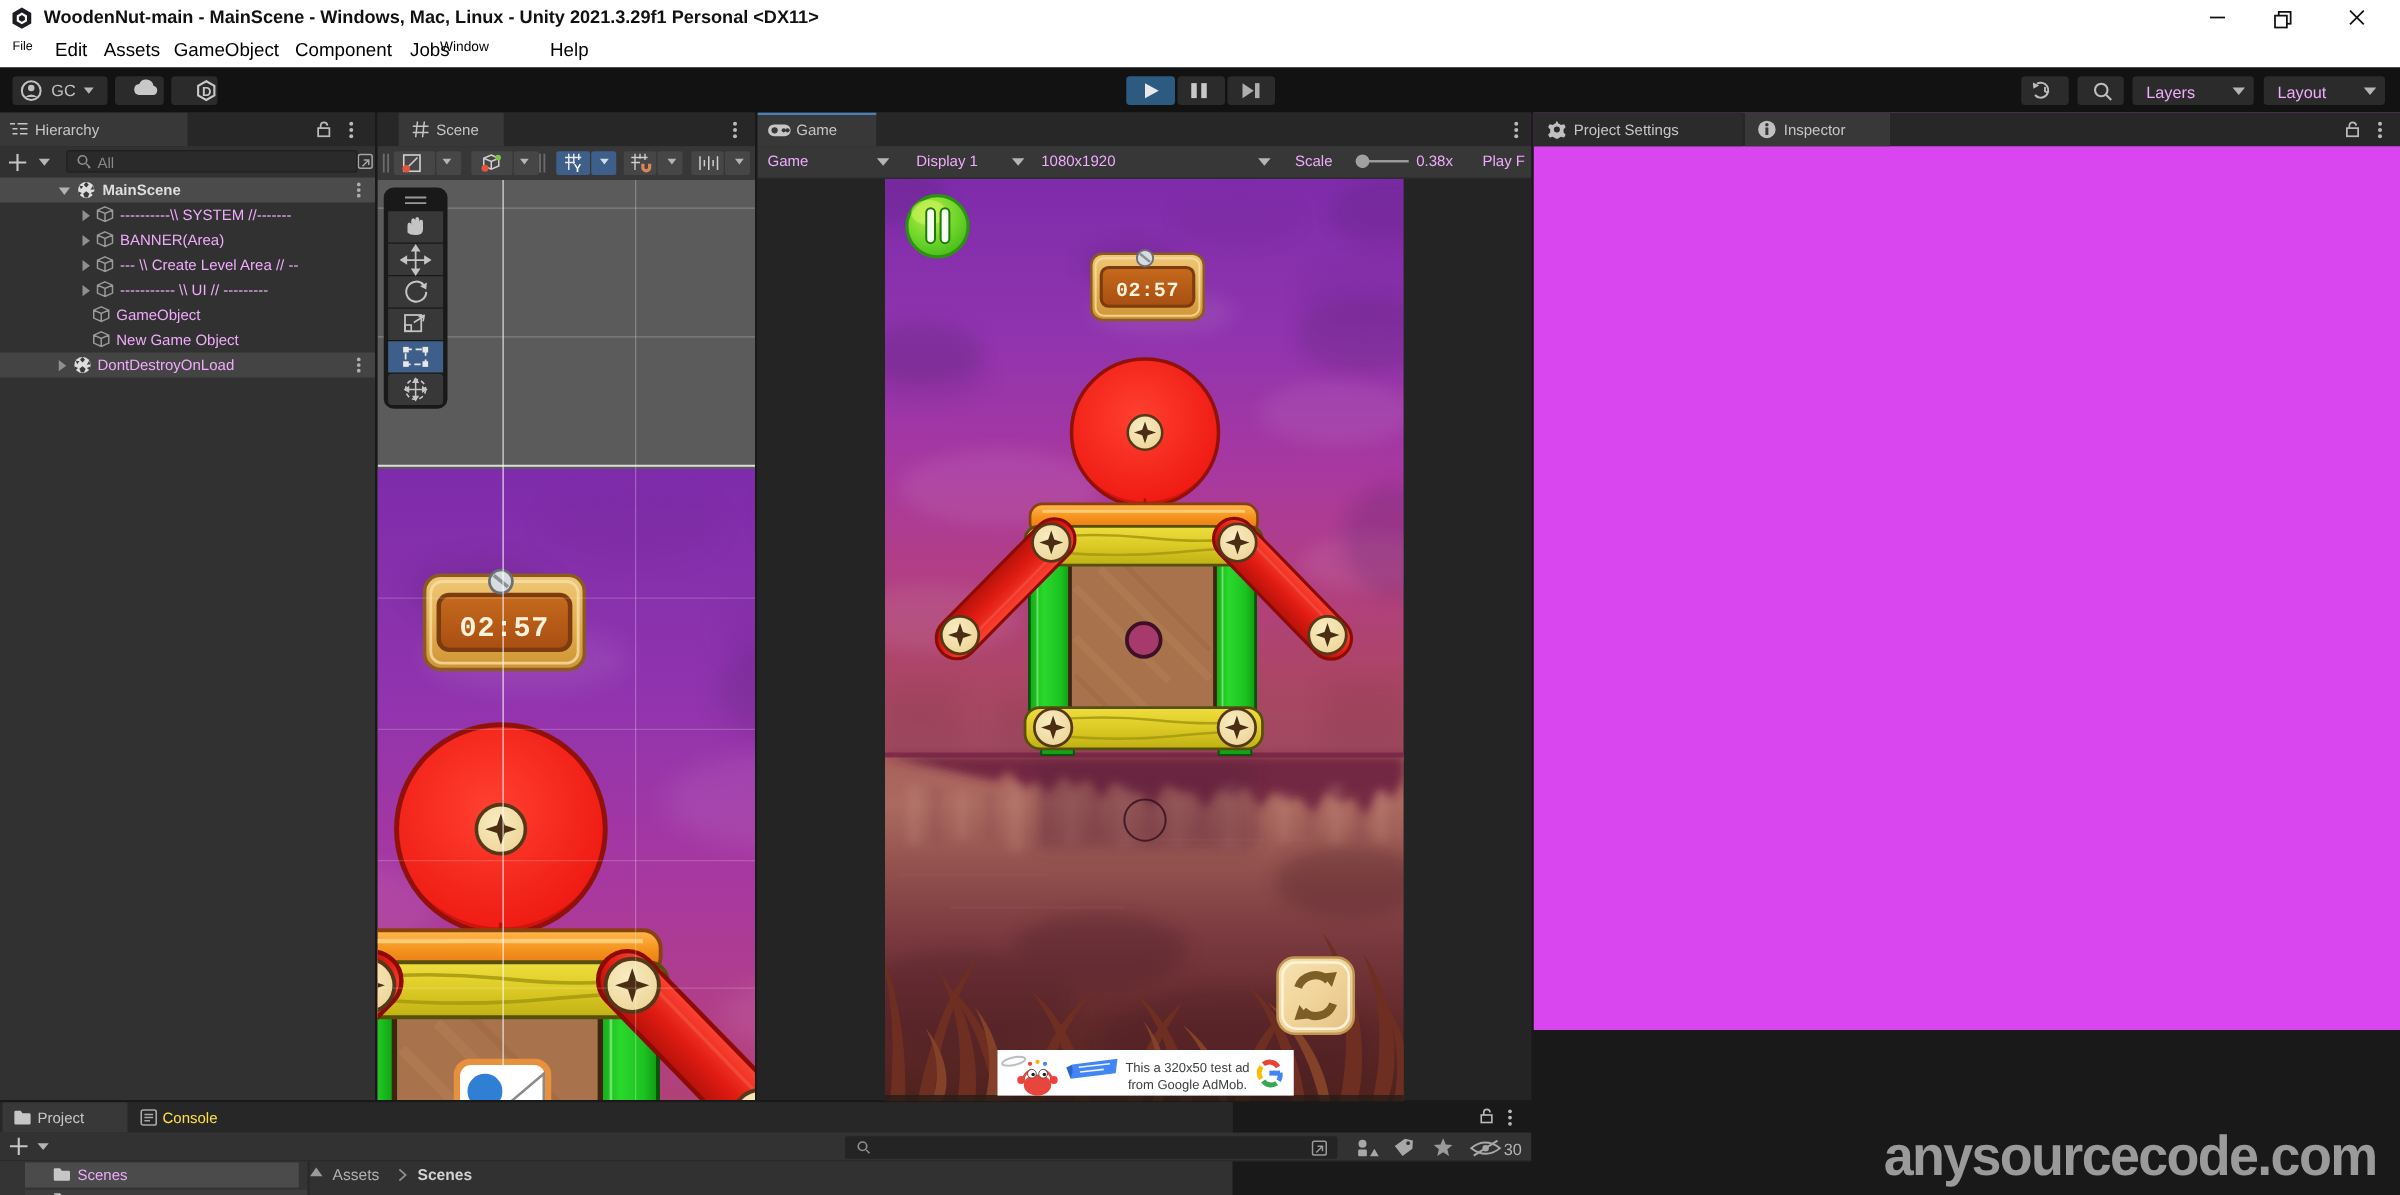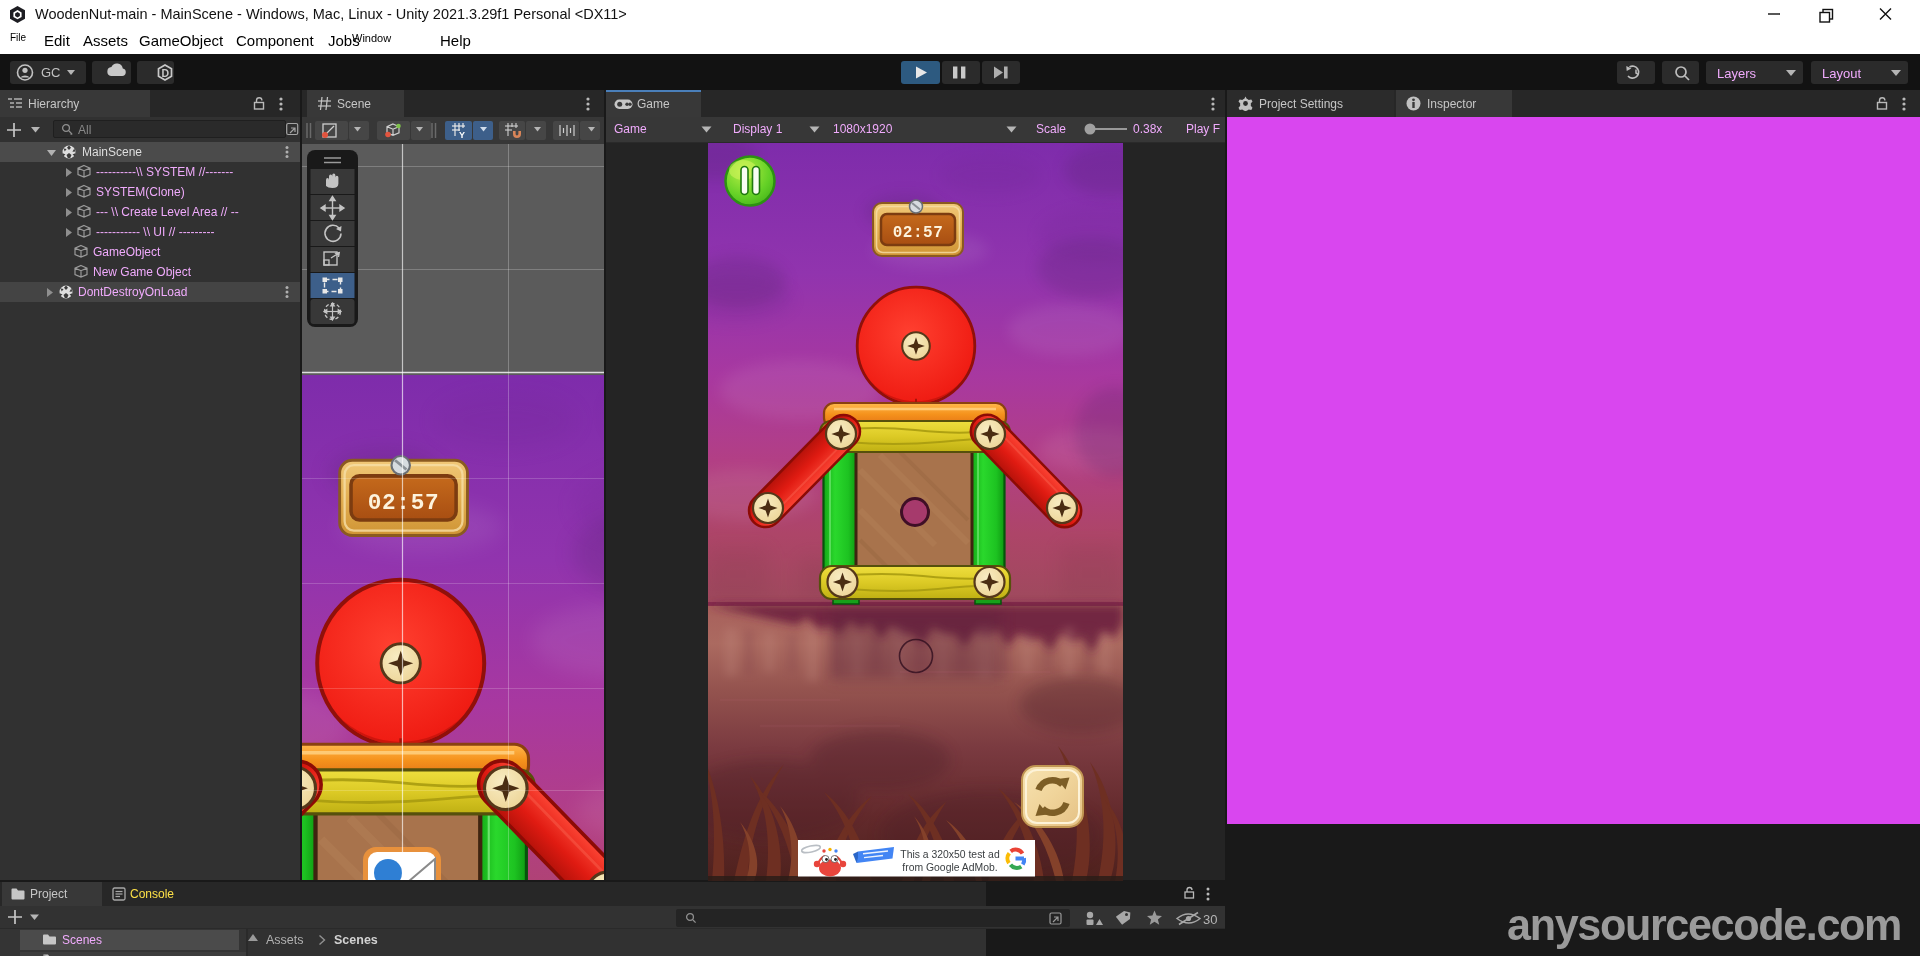--- a/index.html
+++ b/index.html
@@ -3,21 +3,21 @@
 <meta charset="utf-8">
 <style>
   * { margin:0; padding:0; box-sizing:border-box; }
   html,body { width:1920px; height:956px; overflow:hidden; background:#191919; }
   body { font-family:"Liberation Sans", sans-serif; }
   #root { position:relative; width:1920px; height:956px; background:#191919; }
   .abs { position:absolute; }
 
   
   .titlebar { left:0; top:0; width:1920px; height:28px; background:#ffffff; color:#000; }
-  .titletext { left:35px; top:6px; font-size:14.5px; color:#111; }
+  .titletext { left:35px; top:6px; font-size:14.5px; color:#111;font-weight:bold; }
   .menubar { left:0; top:28px; width:1920px; height:26px; background:#ffffff; }
   .toolbar { left:0; top:54px; width:1920px; height:36px; background:#121212; }
   .tbtn { position:absolute; top:61px; height:23px; background:#2b2b2b; border-radius:3px; }
 
   
   .panel { background:#313131; }
   .tabbar { position:absolute; left:0; top:0; right:0; height:27px; background:#272727; }
   .tab { position:absolute; top:0; height:27px; background:#383838; color:#c6c6c6; font-size:12px; }
   .tab .lbl { position:absolute; top:7px; }
   .rowtext { color:#f0abfc; font-size:12px; white-space:nowrap; }
@@ -474,33 +474,33 @@
 
       <g fill="#b0b0b0">
         <circle cx="287" cy="5.5" r="1.5"></circle>
           <circle cx="287" cy="10" r="1.5"></circle>
           <circle cx="287" cy="14.5" r="1.5"></circle>
         <circle cx="287" cy="145.5" r="1.5"></circle>
           <circle cx="287" cy="150" r="1.5"></circle>
           <circle cx="287" cy="154.5" r="1.5"></circle>
       </g>
     </svg>
-    <span class="abs rowtext" style="left:82px;top:55px;font-weight:normal;color:#dedede">MainScene</span>
+    <span class="abs rowtext" style="left:82px;top:55px;font-weight:bold;color:#dedede">MainScene</span>
     <span class="abs rowtext" style="left:96px;top:75px">----------\\ SYSTEM //-------</span>
-    <span class="abs rowtext" style="left:96px;top:95px">SYSTEM(Clone)</span>
+    <span class="abs rowtext" style="left:96px;top:95px">BANNER(Area)</span>
     <span class="abs rowtext" style="left:96px;top:115px">--- \\ Create Level Area // --</span>
     <span class="abs rowtext" style="left:96px;top:135px">----------- \\ UI // ---------</span>
     <span class="abs rowtext" style="left:93px;top:155px">GameObject</span>
     <span class="abs rowtext" style="left:93px;top:175px">New Game Object</span>
     <span class="abs rowtext" style="left:78px;top:195px">DontDestroyOnLoad</span>
   </div>
 
   <div id="scenep" class="abs panel" style="left:302px;top:90px;width:302px;height:790px;overflow:hidden">
     <div class="tabbar"></div>
-    <div class="tab" style="left:5px;width:97px">
+    <div class="tab" style="left:17px;width:84px">
       <svg style="position:absolute;left:11px;top:7px" width="13" height="13" viewBox="0 0 13 13">
         <g stroke="#c6c6c6" stroke-width="1.2" fill="none">
           <line x1="4" y1="0" x2="2.5" y2="13"></line>
             <line x1="9.5" y1="0" x2="8" y2="13"></line>
           <line x1="0" y1="4" x2="13" y2="4"></line>
             <line x1="0" y1="9" x2="13" y2="9"></line>
         </g>
       </svg>
       <span class="lbl" style="left:30px">Scene</span>
     </div>

